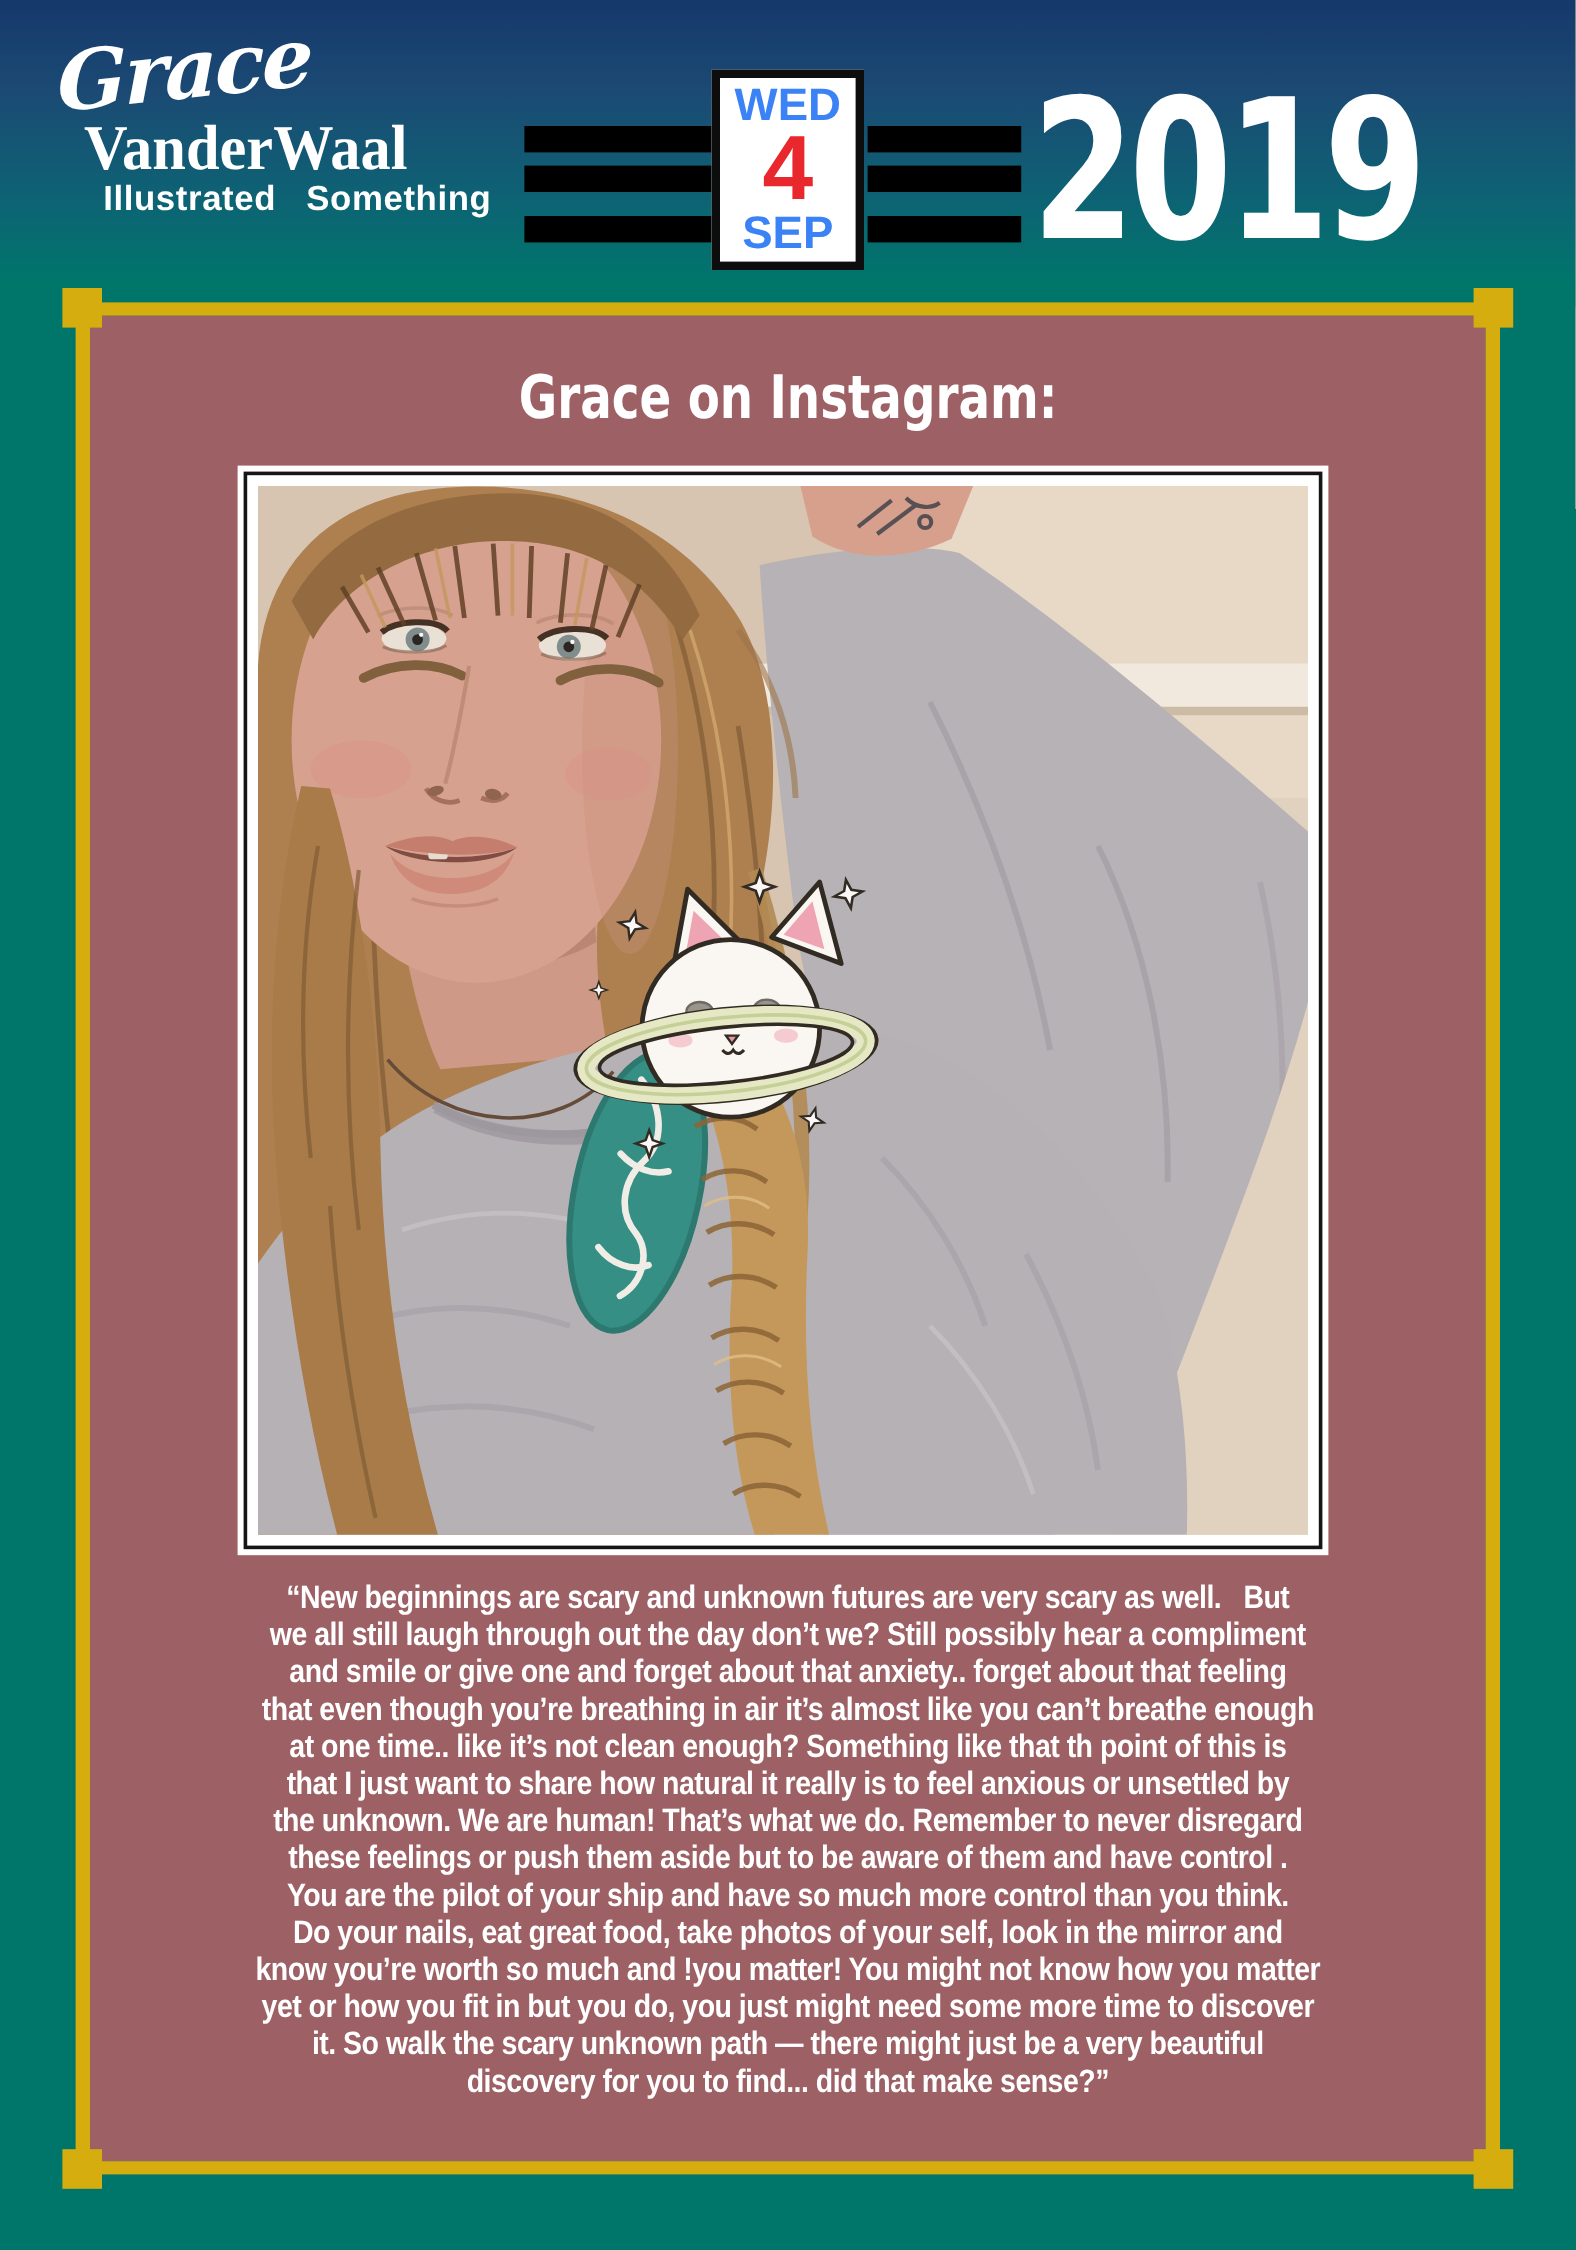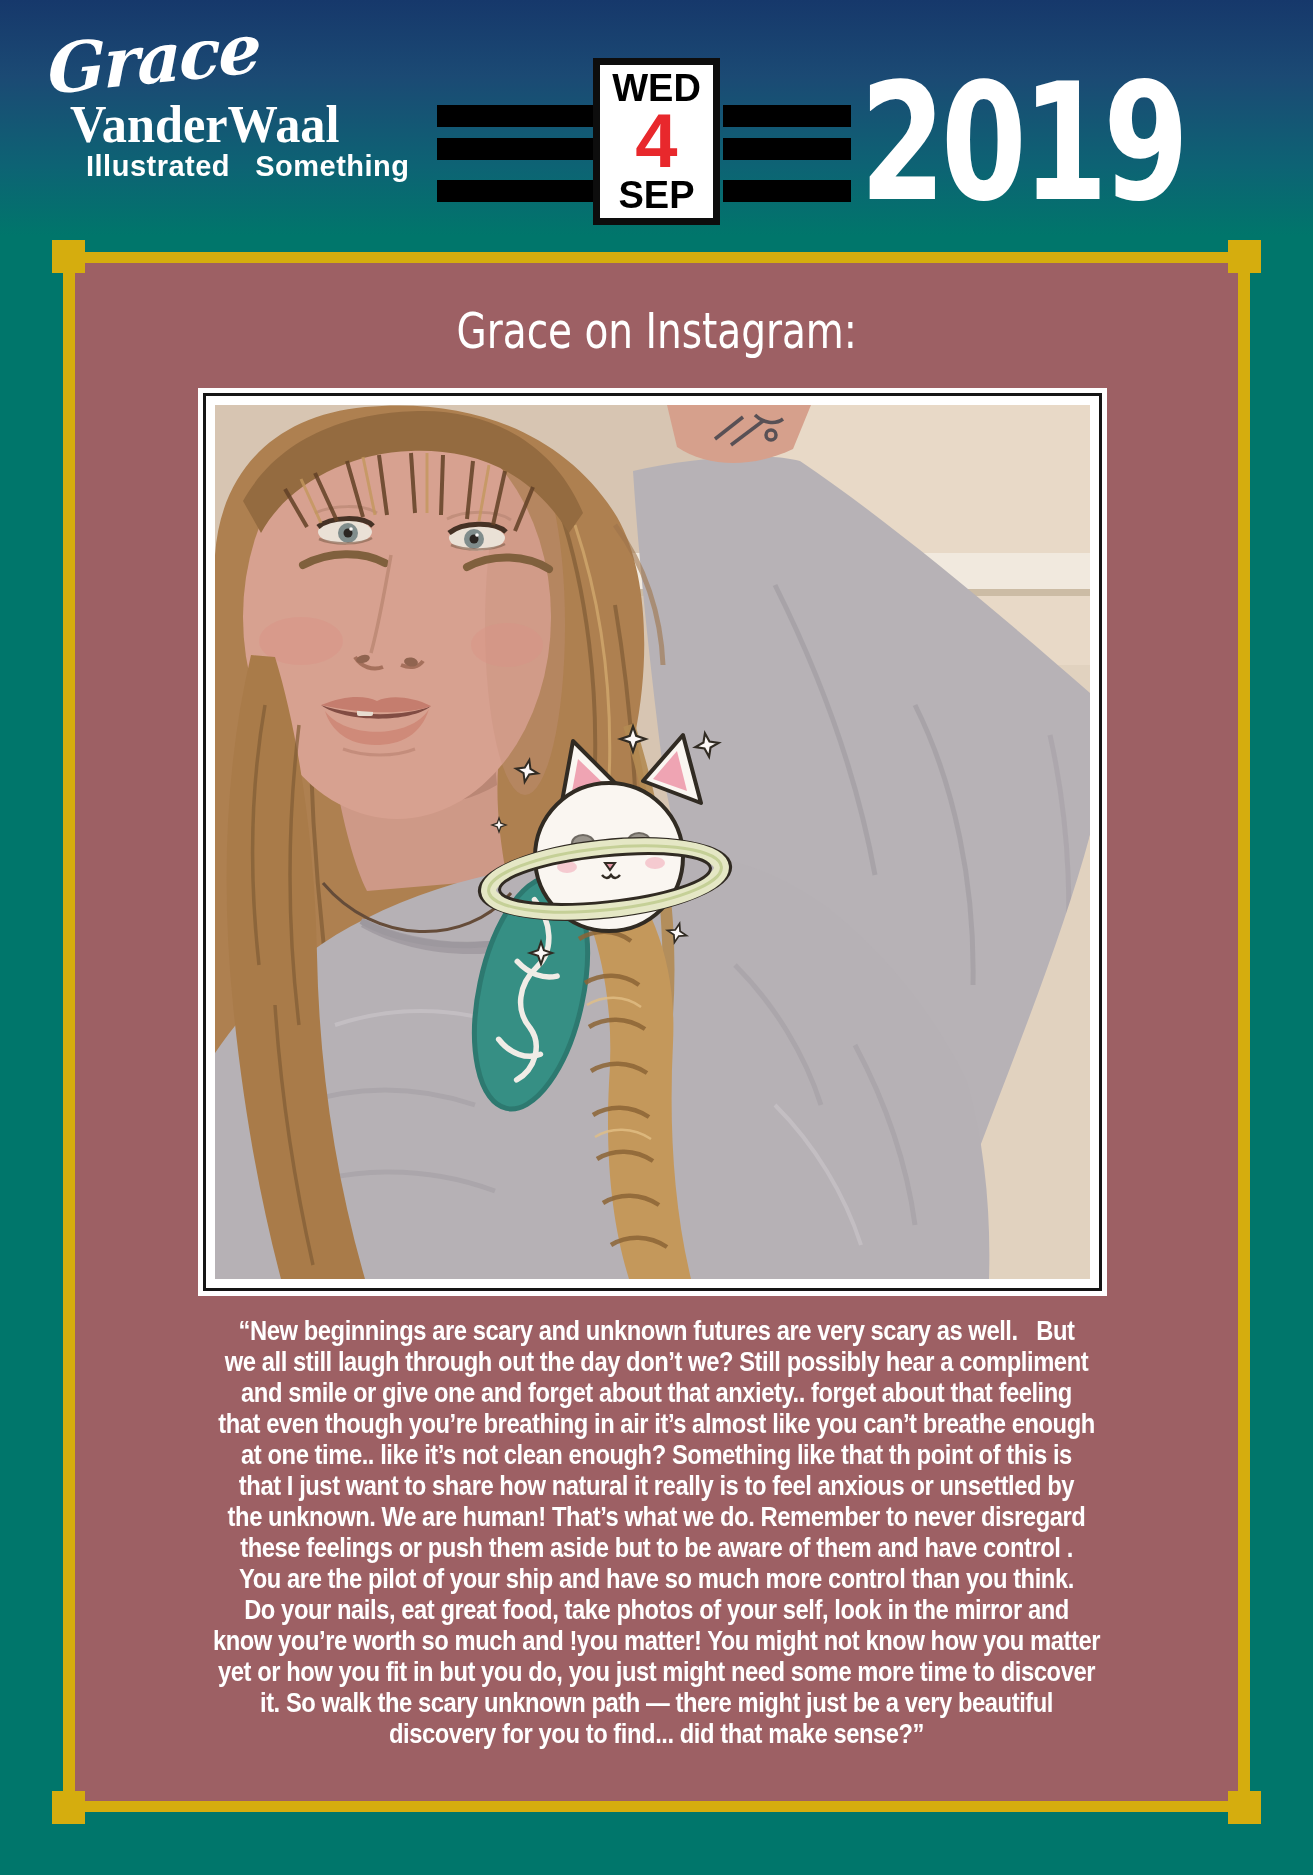--- a/index.html
+++ b/index.html
@@ -18,41 +18,41 @@
   .logo-sub{position:absolute;left:86px;top:152px;font-weight:bold;font-size:29px;line-height:1;
     white-space:pre;word-spacing:4px;letter-spacing:.5px;}
   .stripes i{position:absolute;left:0;width:100%;height:22px;background:#000;display:block;}
   .stripes i:nth-child(1){top:0;} .stripes i:nth-child(2){top:33px;} .stripes i:nth-child(3){top:75px;}
   .stripes{position:absolute;top:105px;height:97px;z-index:1;}
   .stripes-left{left:437px;width:156px;}
   .stripes-right{left:723px;width:128px;}
   .badge{position:absolute;left:593px;top:58px;width:127px;height:167px;background:#fff;
     border:7px solid #0d0d0d;box-sizing:border-box;z-index:2;display:flex;flex-direction:column;
     align-items:center;justify-content:space-between;padding:5px 0;}
-  .badge-weekday,.badge-month{font-weight:900;font-size:38px;line-height:.95;color:#000000;letter-spacing:0;}
+  .badge-weekday,.badge-month{font-weight:900;font-size:38px;line-height:.95;color:#3b82f6;letter-spacing:0;}
   .badge-day{font-weight:900;font-size:76px;line-height:.85;color:#e8282c;}
   .year{position:absolute;left:860px;top:62px;color:#fff;font-family:"DejaVu Sans",sans-serif;
     font-weight:800;font-size:162px;line-height:1;letter-spacing:-6px;
     transform:scaleX(.76);transform-origin:left top;}
 
   
   .gold{position:absolute;background:#d5ad0e;}
   .g-top{left:63px;top:252px;width:1187px;height:11px;}
   .g-bottom{left:63px;top:1801px;width:1187px;height:11px;}
   .g-left{left:63px;top:252px;width:12px;height:1560px;}
   .g-right{left:1238px;top:252px;width:12px;height:1560px;}
   .g-tab{width:33px;height:33px;}
   .g-tab-tl{left:52px;top:240px;} .g-tab-tr{left:1228px;top:240px;}
   .g-tab-bl{left:52px;top:1791px;} .g-tab-br{left:1228px;top:1791px;}
 
   
   .panel{position:absolute;left:75px;top:263px;width:1163px;height:1538px;background:#9d6064;}
 
   .heading{position:absolute;left:0;top:306px;width:1313px;margin:0;text-align:center;
-    color:#fff;font-family:"DejaVu Sans",sans-serif;font-weight:400;font-size:50px;line-height:1;}
+    color:#fff;font-family:"DejaVu Sans",sans-serif;font-weight:700;font-size:50px;line-height:1;}
   .heading span{display:inline-block;transform:scaleX(.78);transform-origin:center top;letter-spacing:0px;}
 
   
   .photo-frame{position:absolute;left:203px;top:393px;width:899px;height:898px;box-sizing:border-box;
     background:#fff;border:3px solid #151515;padding:9px;box-shadow:0 0 0 5px #fff;}
   .photo-frame svg{display:block;width:100%;height:100%;}
 
   
   .quote{position:absolute;left:100px;top:1316px;width:1113px;transform:scaleX(.88);
     transform-origin:50% 0;}

